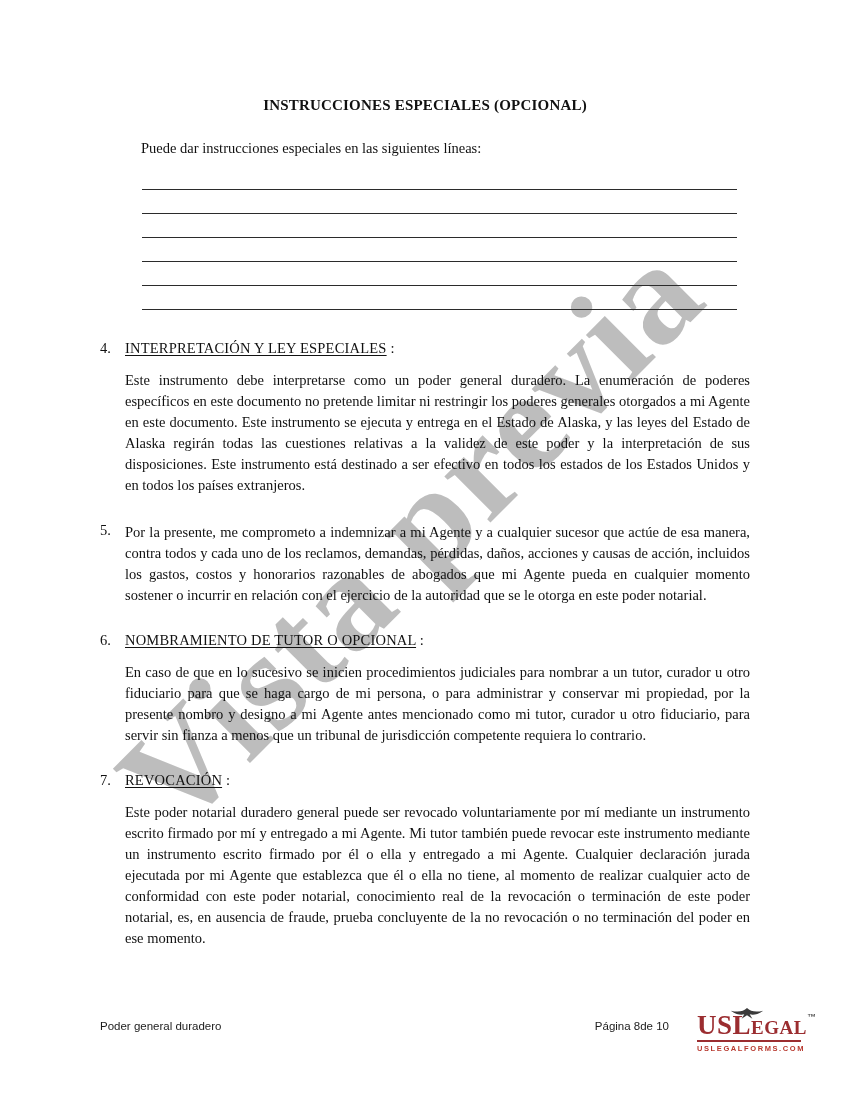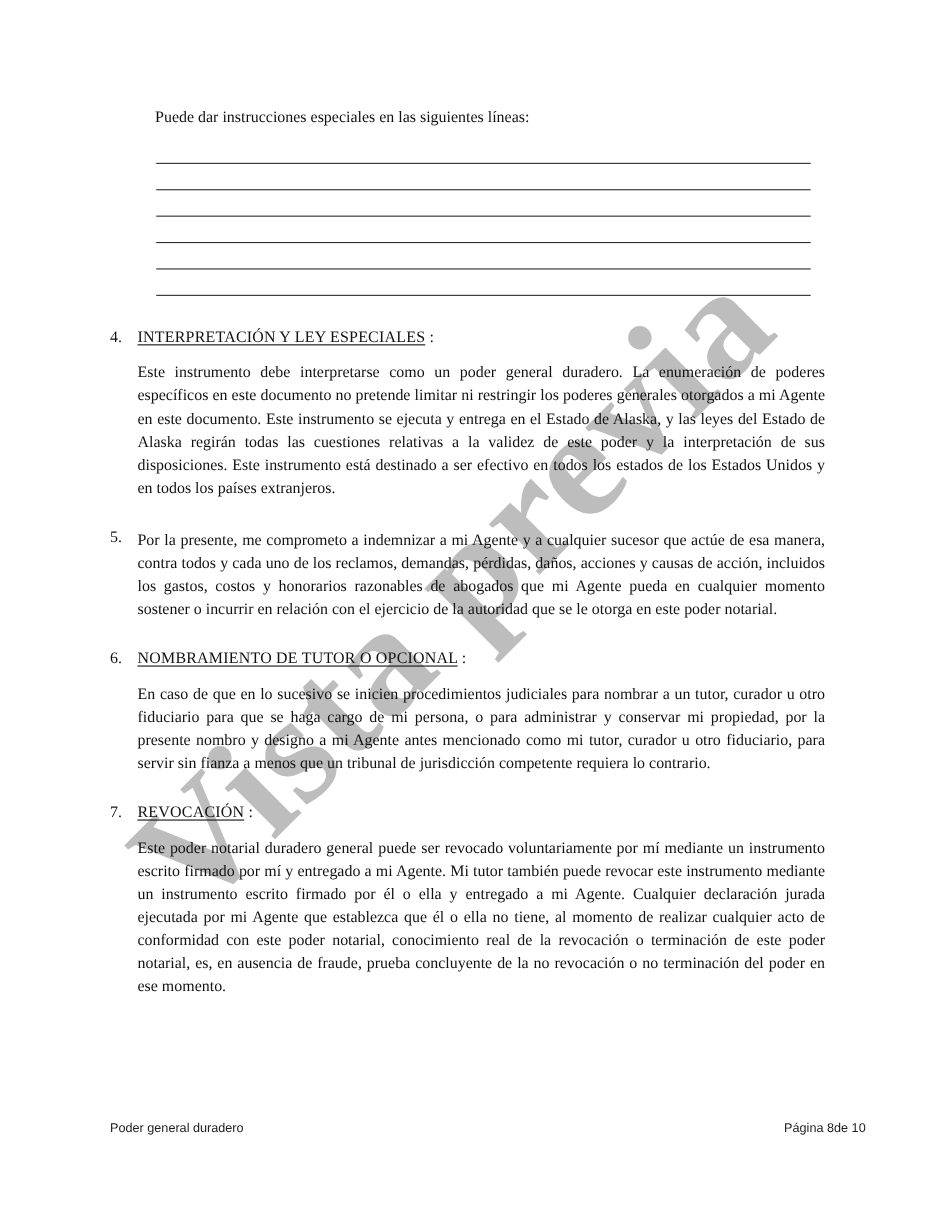--- a/index.html
+++ b/index.html
@@ -139,20 +139,21 @@
 </style>
 </head>
 <body>
 
 <div class="page">
 
   <div class="watermark" style="color: rgb(125, 125, 125);">Vista previa</div>
 
   <div class="content">
 
+    <h1 class="doc-title">INSTRUCCIONES ESPECIALES (OPCIONAL)</h1>
 
     <p class="intro">Puede dar instrucciones especiales en las siguientes líneas:</p>
 
     <div class="lines" id="blank-lines">
         <div class="blank-line"></div>
         <div class="blank-line"></div>
         <div class="blank-line"></div>
         <div class="blank-line"></div>
         <div class="blank-line"></div>
         <div class="blank-line"></div>
@@ -188,15 +189,25 @@
         <p class="sec-body">Este poder notarial duradero general puede ser revocado voluntariamente por mí mediante un instrumento escrito firmado por mí y entregado a mi Agente. Mi tutor también puede revocar este instrumento mediante un instrumento escrito firmado por él o ella y entregado a mi Agente. Cualquier declaración jurada ejecutada por mi Agente que establezca que él o ella no tiene, al momento de realizar cualquier acto de conformidad con este poder notarial, conocimiento real de la revocación o terminación de este poder notarial, es, en ausencia de fraude, prueba concluyente de la no revocación o no terminación del poder en ese momento.</p>
       </div>
     </div>
 
   </div>
 
   <div class="footer">
     <span class="footer-doc-title">Poder general duradero</span>
     <span class="footer-spacer"></span>
     <span class="footer-page">Página 8de 10</span>
+    <div class="logo">
+      <svg class="eagle" viewBox="0 0 40 16" xmlns="http://www.w3.org/2000/svg">
+        <path d="M20 3 C16 7 10 8 2 6 C9 11 14 11 17 10 L14 15 L20 11 L26 15 L23 10 C26 11 31 11 38 6 C30 8 24 7 20 3 Z" fill="#3b3b3b"></path>
+      </svg>
+      <div class="logo-line1">
+        <span class="logo-brand" style="color: rgb(155, 45, 48);">USLegal</span><span class="logo-tm">™</span>
+      </div>
+      <div class="logo-rule" style="background: rgb(155, 45, 48);"></div>
+      <div class="logo-sub" style="color: rgb(184, 57, 47);">USLEGALFORMS.COM</div>
+    </div>
   </div>
 
 </div>
 
 </body></html>

